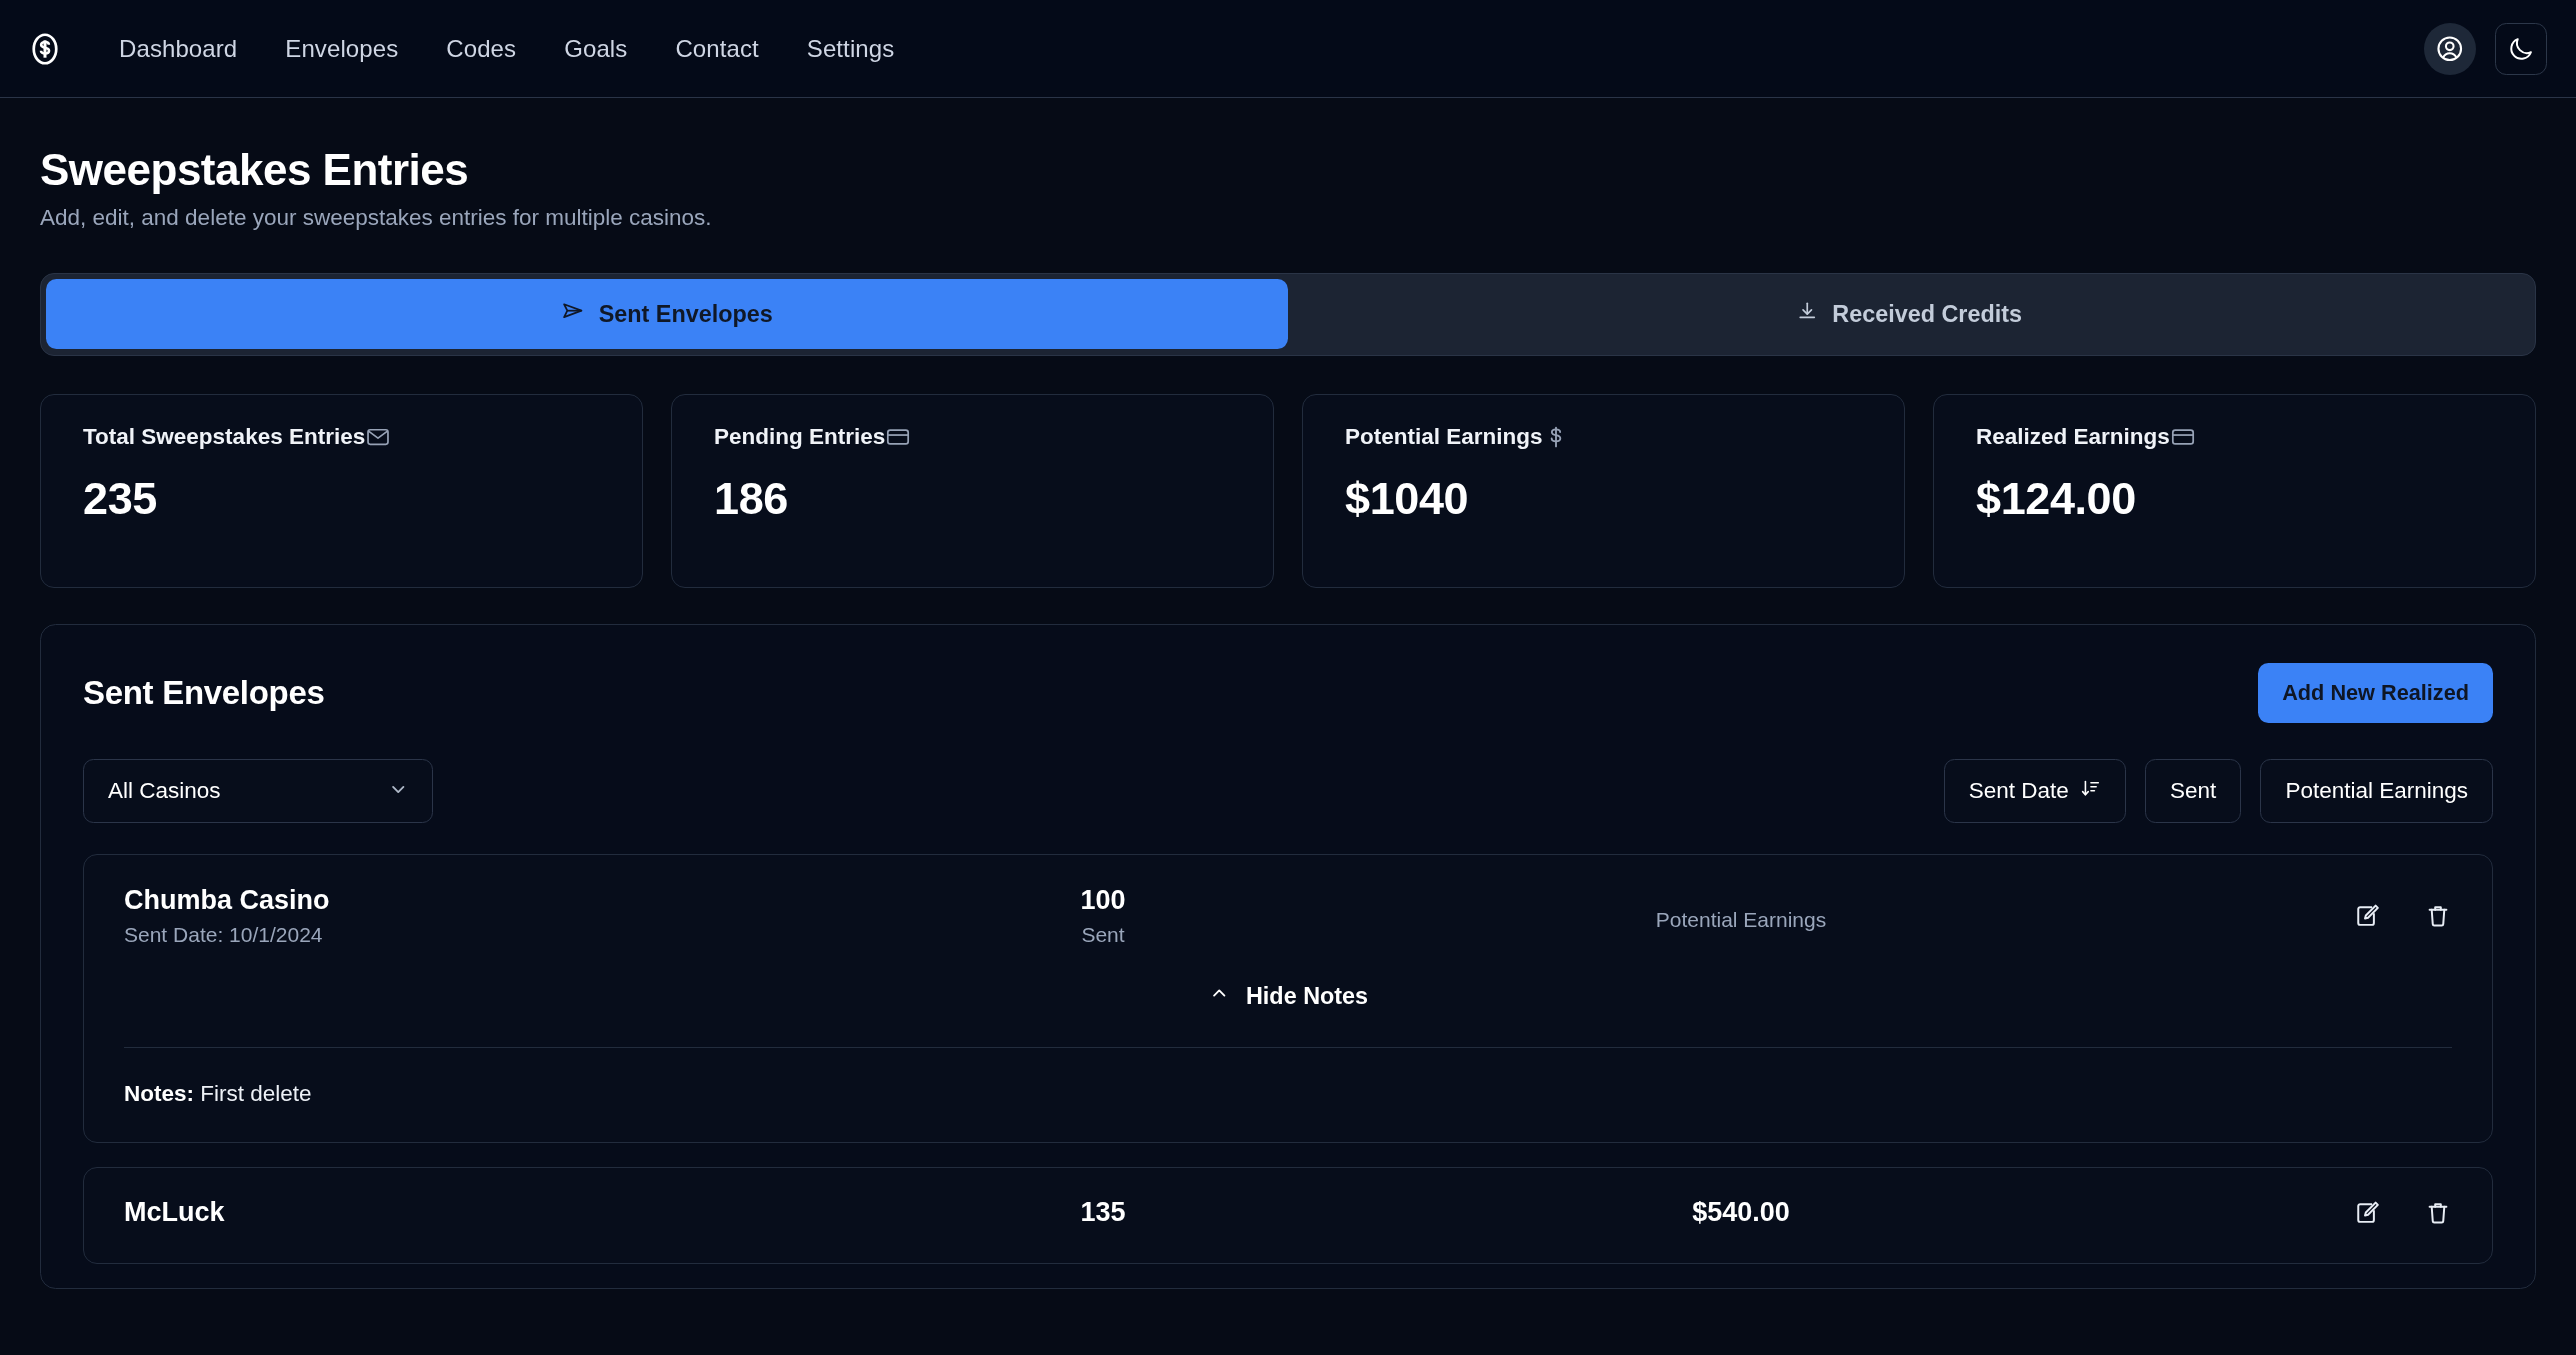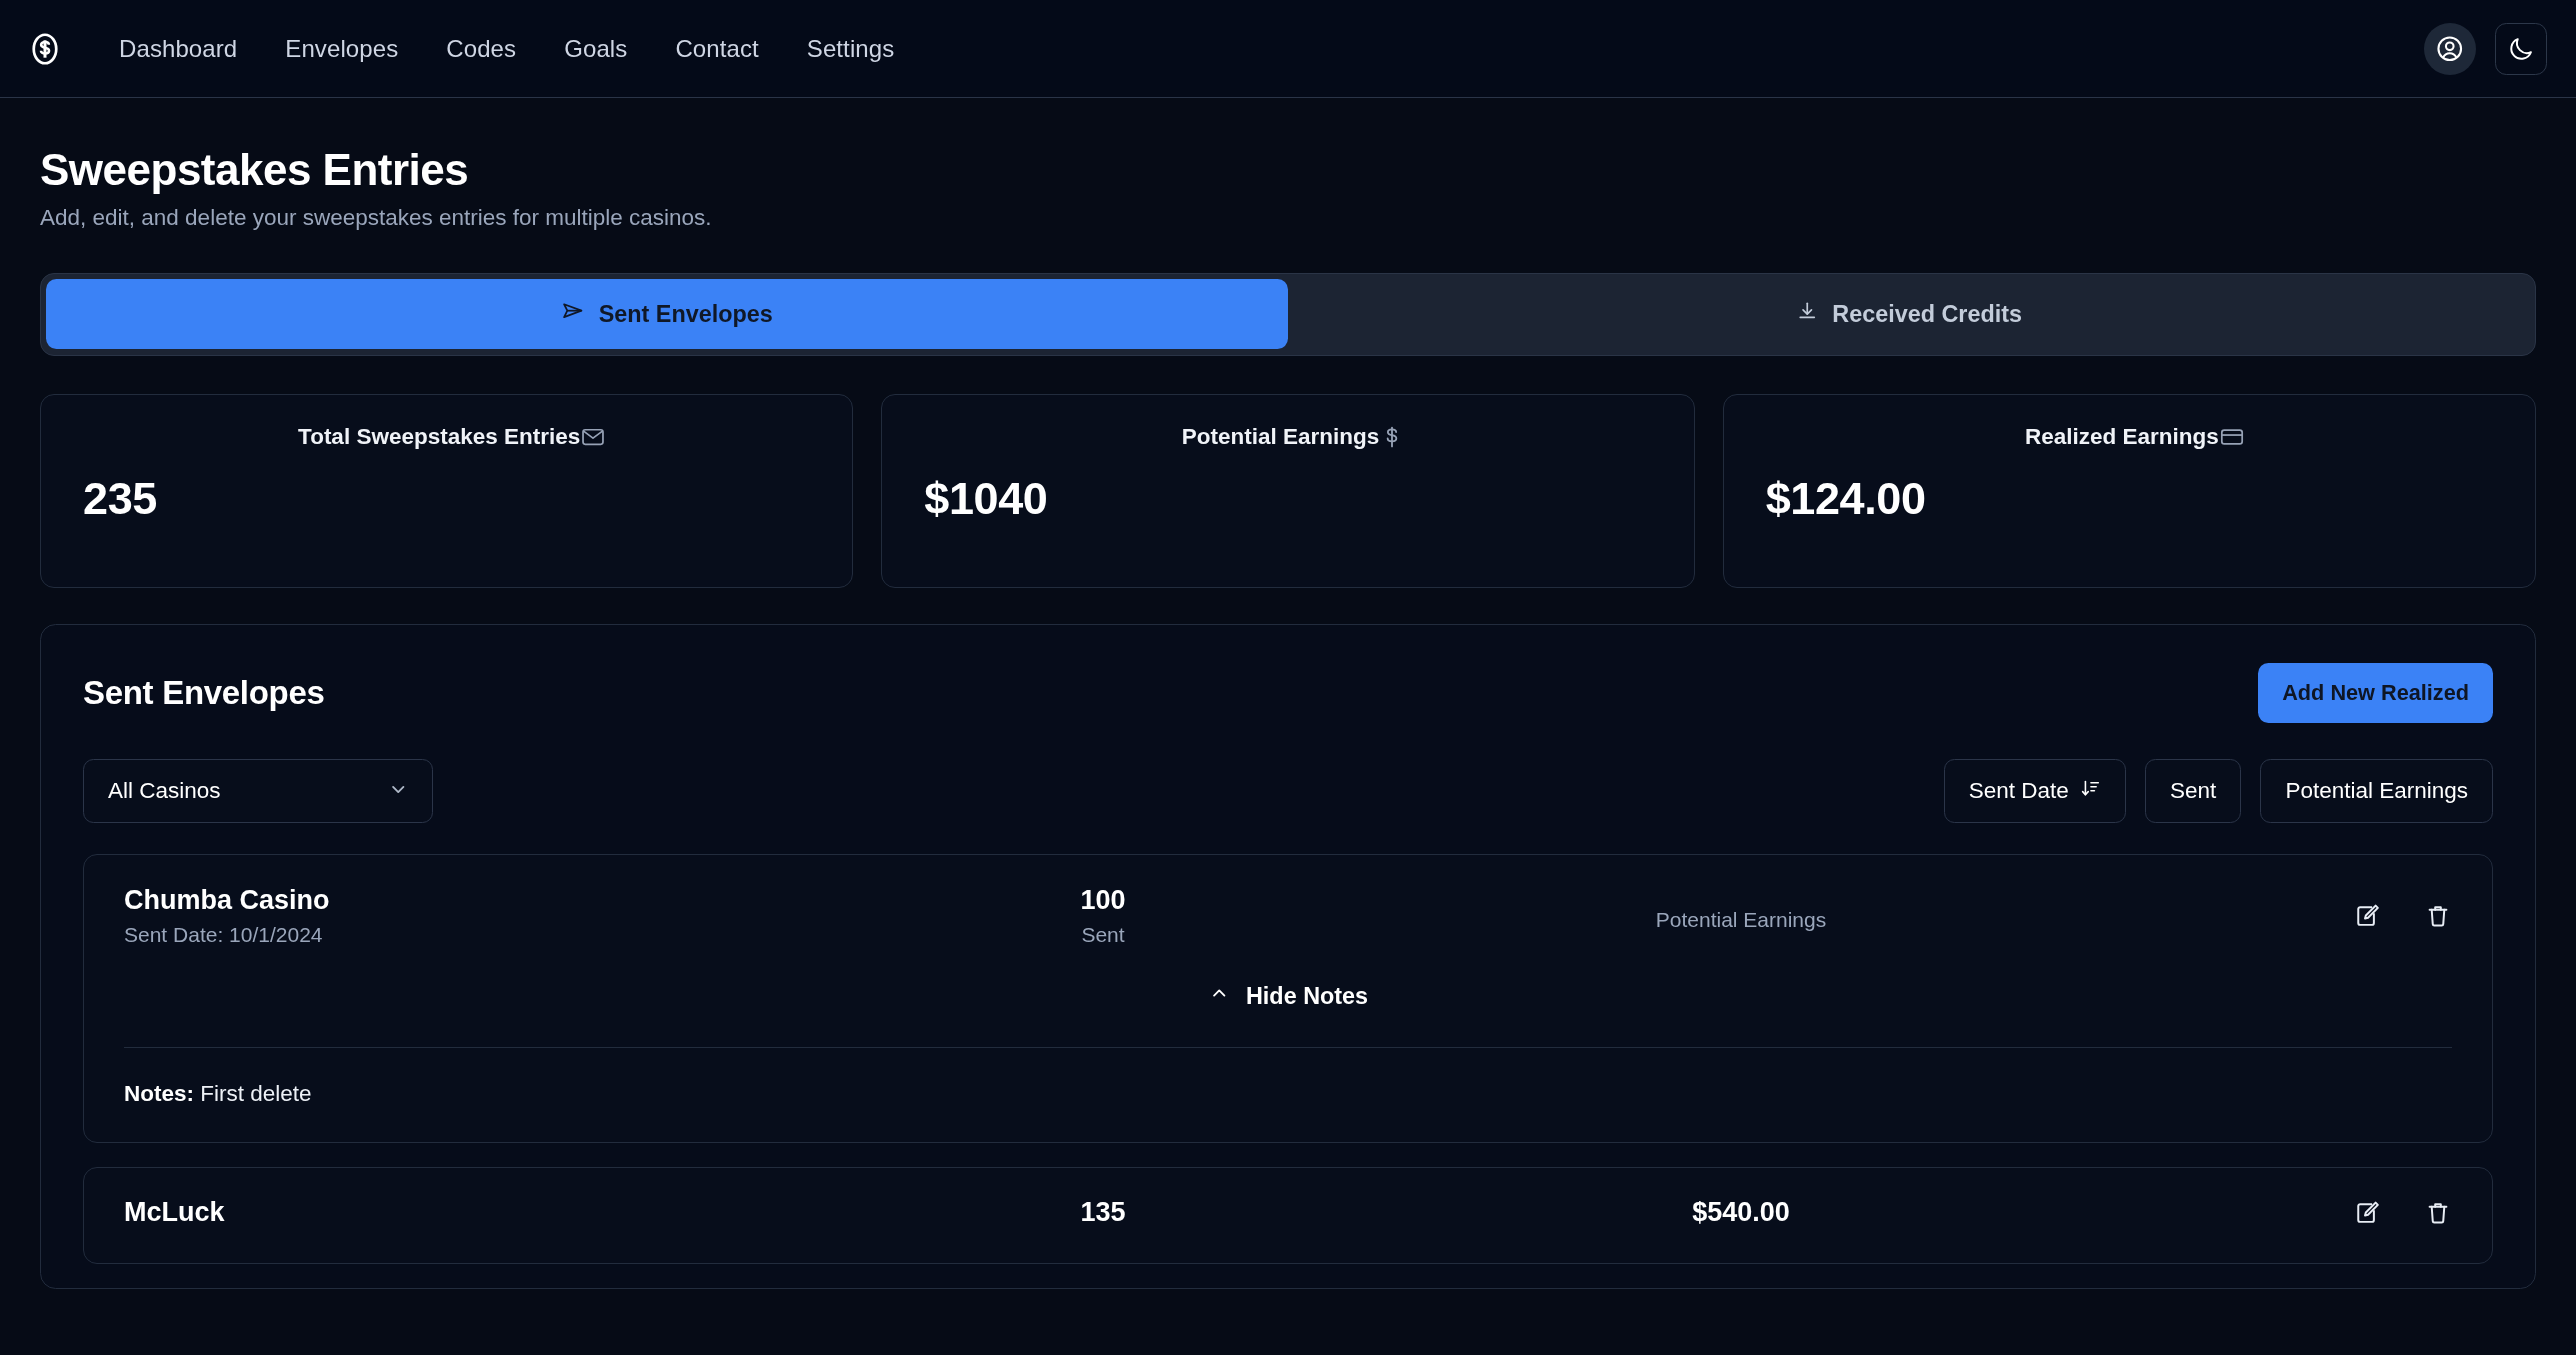--- a/index.html
+++ b/index.html
@@ -102,21 +102,21 @@
     flex: 1 1 0;
     background: #070d1b;
     border: 0.9px solid #222c3d;
     border-radius: 14px;
     padding: 29.5px 31px 35px 42px;
     min-height: 194px;
   }
   .stat-top {
     display: flex;
     align-items: flex-start;
-    justify-content: center;
+    justify-content: flex-start;
   }
   .stat-label { font-size: 22.5px; color: #f0f3f8; font-weight: bold; }
   .stat-icon { color: #97a2b6; display: flex; }
   .stat-value {
     font-size: 45px;
     font-weight: bold;
     color: #ffffff;
     margin-top: 23.4px;
     letter-spacing: -0.4px;
   }
@@ -336,20 +336,32 @@
         <div class="stat-icon">
           <svg width="26" height="26" viewBox="0 0 24 24" fill="none" stroke="#97a2b6" stroke-width="1.6" stroke-linejoin="round">
             <rect x="2.8" y="5.3" width="18.4" height="13.4" rx="2"></rect>
             <path d="M3.3 6.6 12 13l8.7-6.4"></path>
           </svg>
         </div>
       </div>
       <div class="stat-value">235</div>
     </div>
 
+    <div class="stat-card">
+      <div class="stat-top">
+        <div class="stat-label">Pending Entries</div>
+        <div class="stat-icon">
+          <svg width="26" height="26" viewBox="0 0 24 24" fill="none" stroke="#97a2b6" stroke-width="1.6">
+            <rect x="2.6" y="5.6" width="18.8" height="12.8" rx="2.2"></rect>
+            <path d="M2.6 10.2h18.8"></path>
+          </svg>
+        </div>
+      </div>
+      <div class="stat-value">186</div>
+    </div>
 
     <div class="stat-card">
       <div class="stat-top">
         <div class="stat-label">Potential Earnings</div>
         <div class="stat-icon">
           <svg width="26" height="26" viewBox="0 0 24 24" fill="none" stroke="#97a2b6" stroke-width="1.7" stroke-linecap="round">
             <path d="M12 3.3v17.4"></path>
             <path d="M15.8 7.4c0-1.5-1.7-2.5-3.8-2.5S8.2 6 8.2 7.5s1.6 2.3 3.8 2.7c2.2.4 4 1.2 4 2.9s-1.8 2.9-4 2.9-4-1.1-4-2.6"></path>
           </svg>
         </div>

